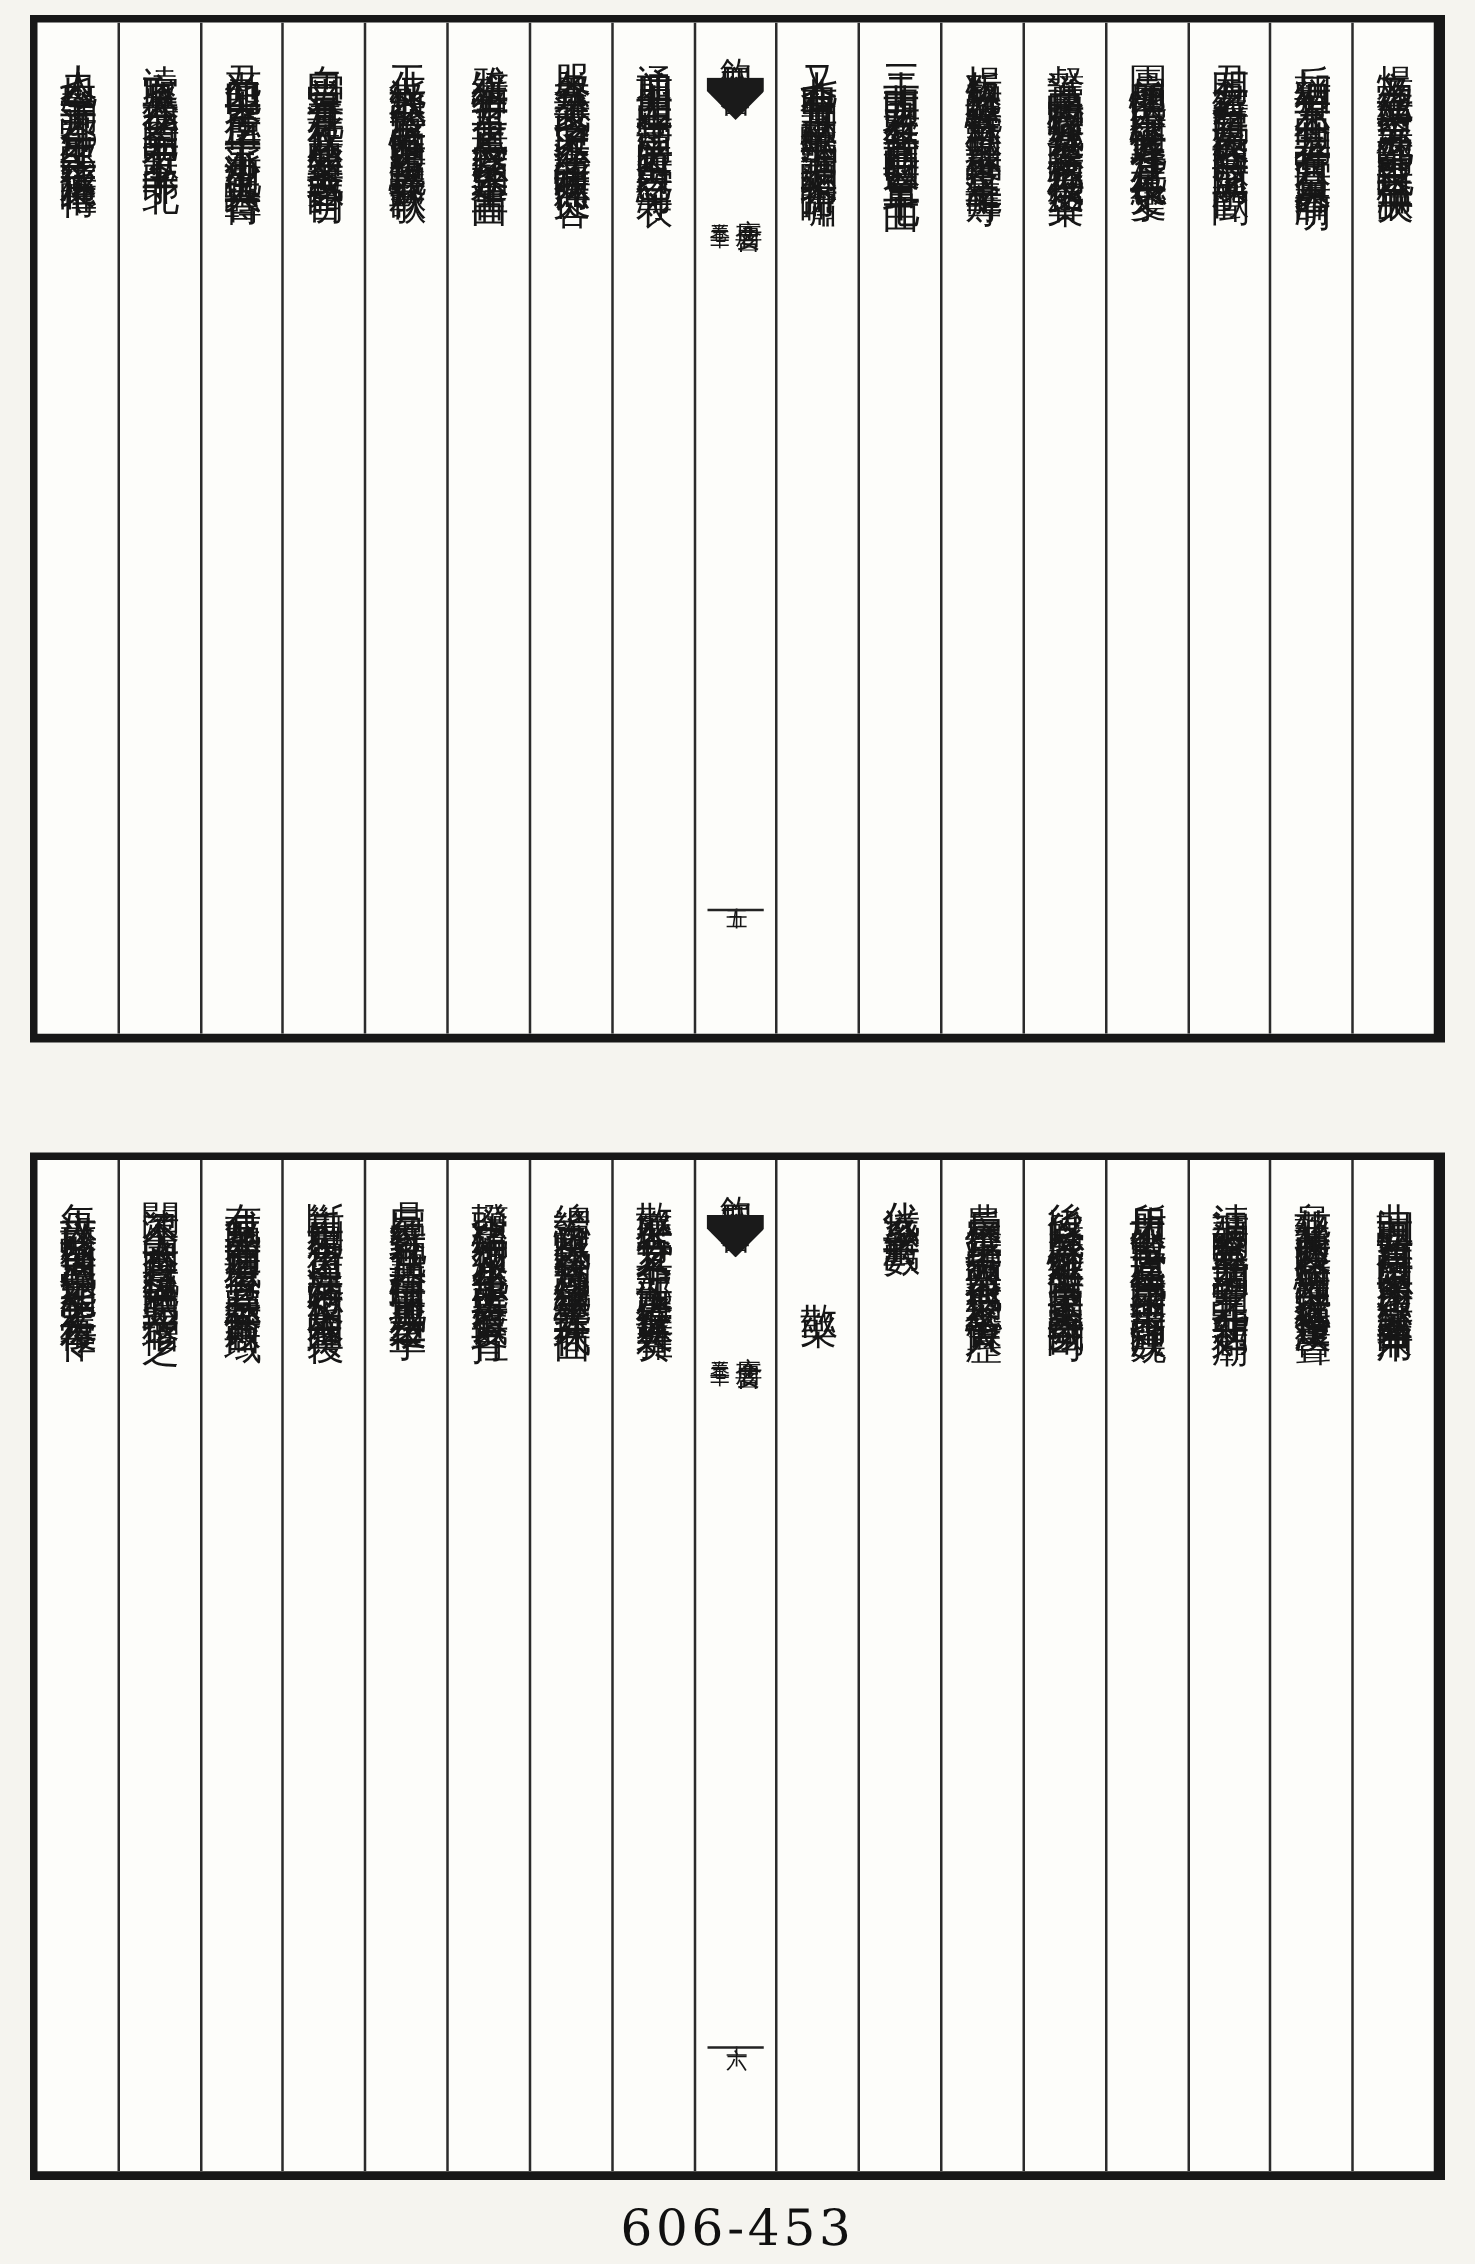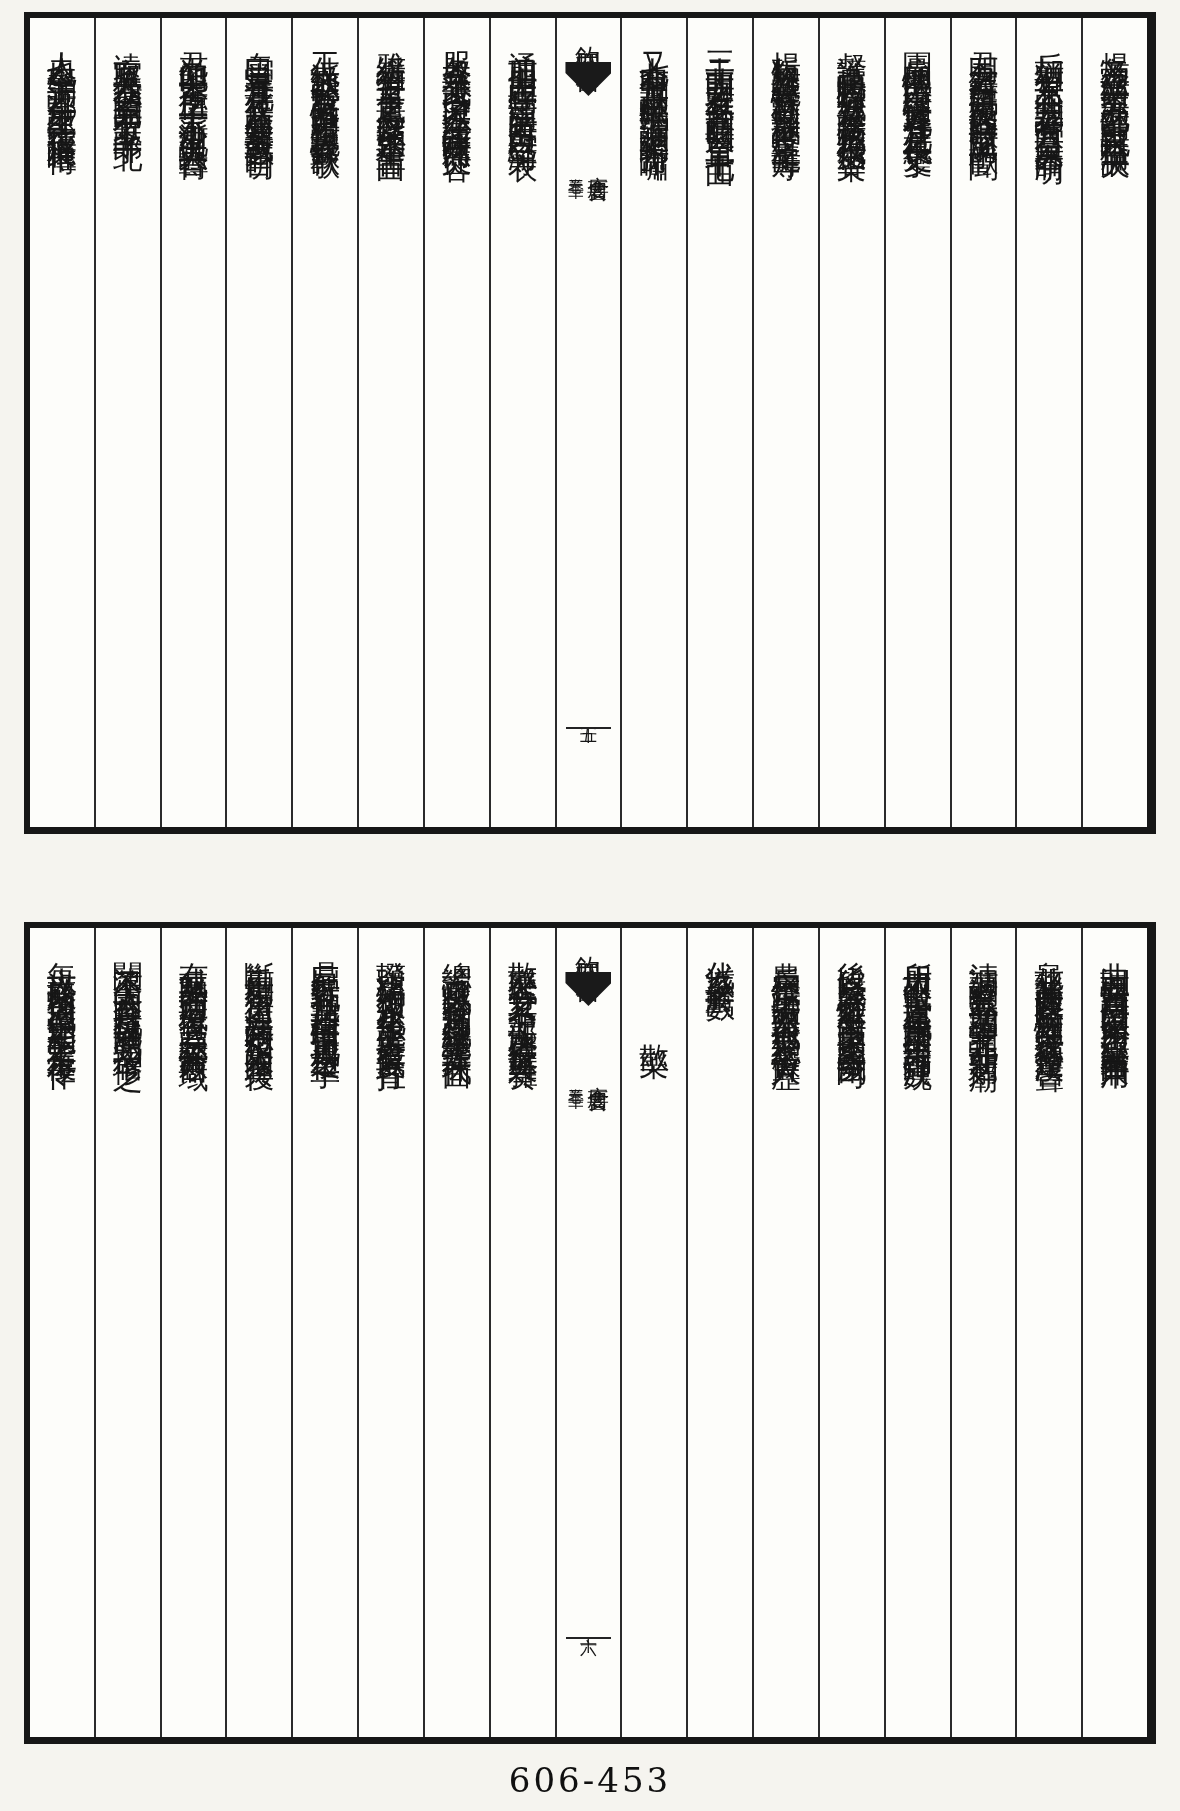--- a/index.html
+++ b/index.html
@@ -104,21 +104,21 @@
     border-top:2px solid #232323;
     margin:10px 0 98px 0;
   }
 
   .page-footer {
     position:absolute;
     top:1760px;
     left:0;
     width:100%;
     text-align:center;
-    font-size:34px;
+    font-size:40px;
     letter-spacing:3px;
     color:#101010;
   }
 </style>
 </head>
 <body>
 
 <div class="block block-upper">
   <div class="col">
       <span class="vtext">煬帝乃立清樂西涼等為九部隋室喪亂日益淪缺天</span>

